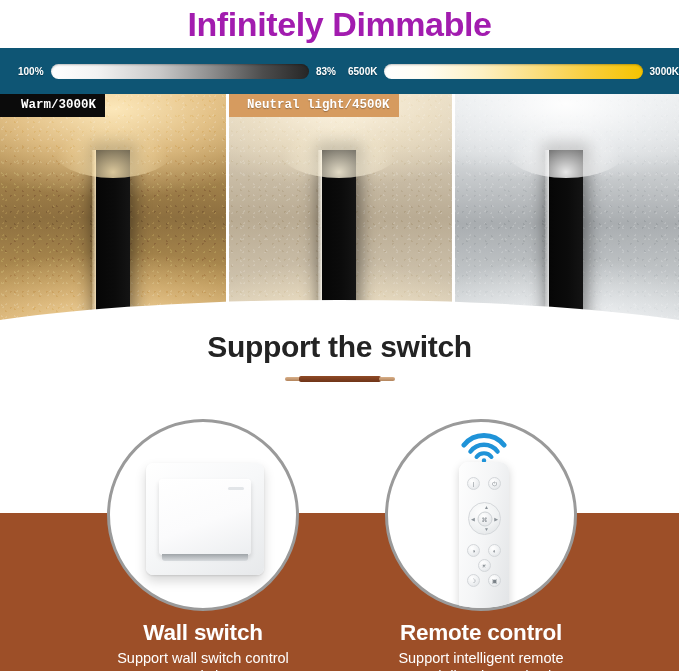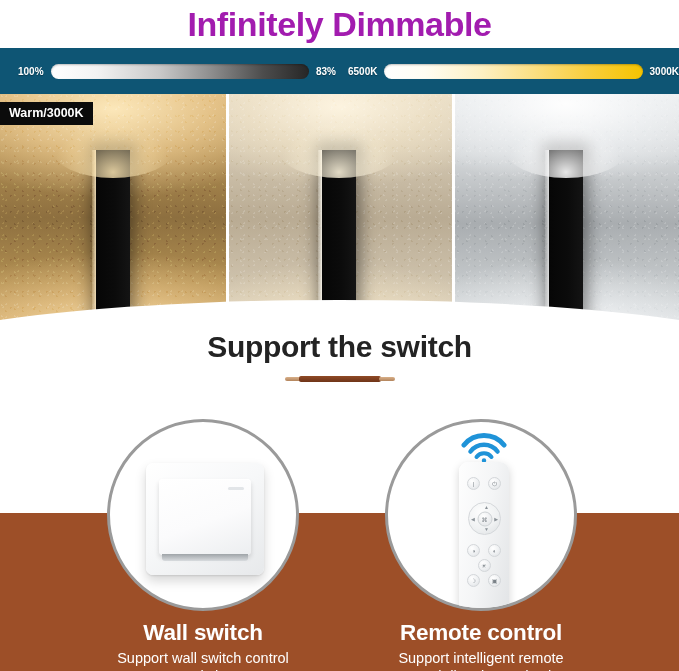--- a/index.html
+++ b/index.html
@@ -102,25 +102,26 @@
   .lamp-top-glow{
     position:absolute; left:-44px; right:-44px; top:-30px; height:58px;
     border-radius:50%;
     background:radial-gradient(ellipse at 50% 90%, rgba(255,232,180,.85), rgba(255,232,180,0) 70%);
   }
   .p3 .lamp-top-glow{ background:radial-gradient(ellipse at 50% 90%, rgba(255,255,255,.9), rgba(255,255,255,0) 70%); }
   .p2 .lamp-top-glow{ background:radial-gradient(ellipse at 50% 90%, rgba(255,246,222,.88), rgba(255,246,222,0) 70%); }
 
   
   .tag{
-    position:absolute; left:0; top:8px;
-    padding:4px 9px 5px 9px;
+    position:absolute; left:0; top:0;
+    padding:4px 9px 5px 21px;
     font-size:12.5px; font-weight:bold; color:#ffffff;
     white-space:nowrap; z-index:4;
     text-shadow:0 1px 1px rgba(0,0,0,.3);
+    font-family:Liberation Mono, monospace;
   }
   .tag.t1{ background:#0b0b0b; }
   .tag.t2{ background:#d69b5f; }
   .tag.t3{ background:#0f5a7c; }
   .photo-sep{
     position:absolute; top:0; bottom:0; width:3px; background:#ffffff; z-index:5;
   }
 
   
   .curve{
@@ -278,20 +279,21 @@
 
     <div class="photo-sep" style="left:226px"></div>
 
     <div class="photo p2">
       <div class="wall"></div>
       <div class="wall-tex"></div>
       <div class="lamp">
         <div class="lamp-edge"></div>
         <div class="lamp-top-glow"></div>
       </div>
+      <div class="tag t2">Neutral light/4500K</div>
     </div>
 
     <div class="photo-sep" style="left:452px"></div>
 
     <div class="photo p3">
       <div class="wall"></div>
       <div class="wall-tex"></div>
       <div class="lamp">
         <div class="lamp-edge"></div>
         <div class="lamp-top-glow"></div>

